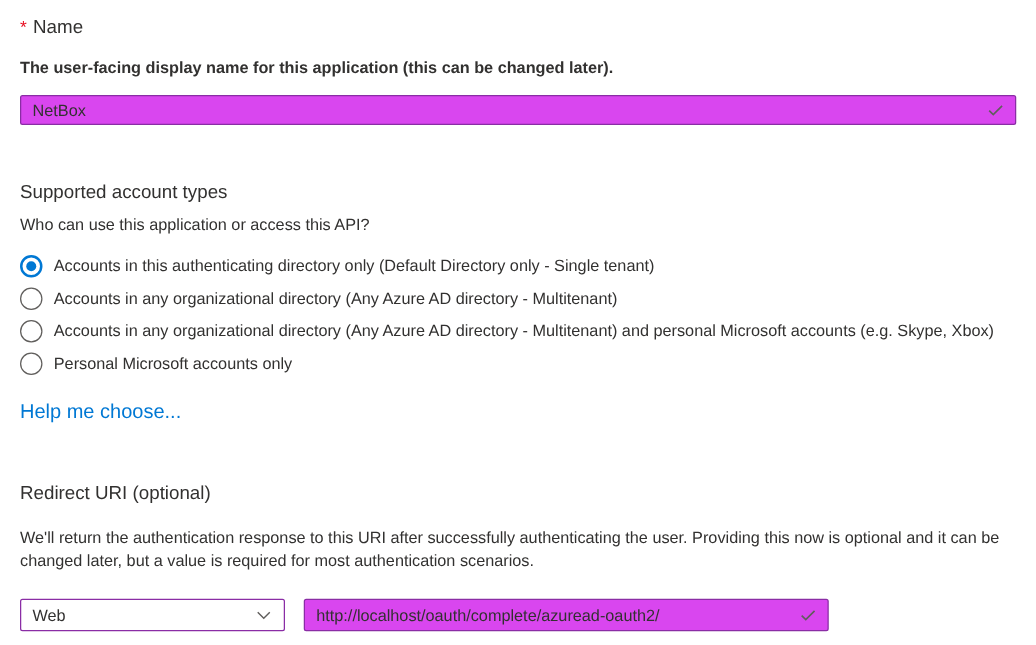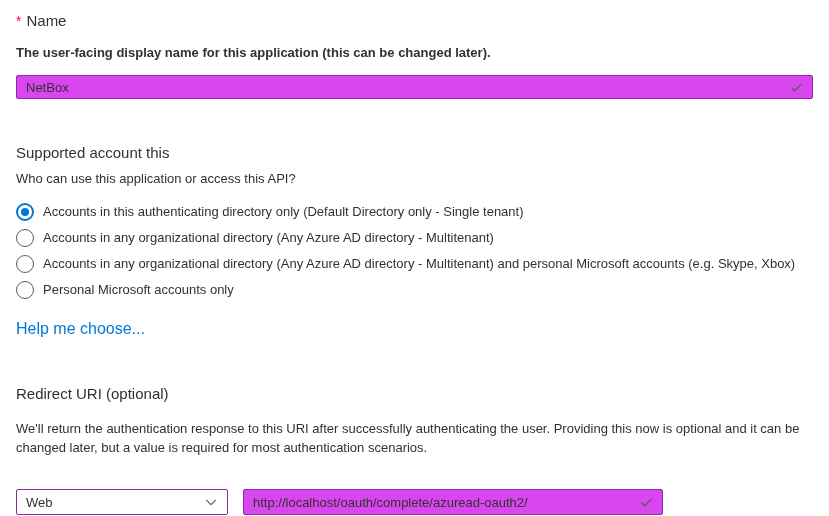--- a/index.html
+++ b/index.html
@@ -121,21 +121,21 @@
   .redirect-section {
     margin-top: 46px;
   }
   .redirect-desc {
     margin-top: 15px;
     font-size: 13px;
     line-height: 19px;
     max-width: 800px;
   }
   .redirect-row {
-    margin-top: 32px;
+    margin-top: 21px;
     display: flex;
     align-items: center;
   }
   .platform-select {
     position: relative;
     width: 212px;
     height: 26px;
     box-sizing: border-box;
     border: 1px solid #8a2da5;
     border-radius: 2px;
@@ -177,21 +177,21 @@
     <div class="field-desc">The user-facing display name for this application (this can be changed later).</div>
     <div class="text-input-wrap">
       <input class="text-input" type="text" value="NetBox" style="">
       <svg class="input-check" viewBox="0 0 16 16" fill="none">
         <path d="M2.5 8.5 L6 12 L13.5 4.5" stroke="#605e5c" stroke-width="1.4" fill="none"></path>
       </svg>
     </div>
   </div>
 
   <div class="account-section">
-    <div class="section-title">Supported account this</div>
+    <div class="section-title">Supported account types</div>
     <div class="question">Who can use this application or access this API?</div>
 
     <div class="radio-group">
       <div class="radio-row selected">
         <span class="radio-outer">
             <span class="radio-dot"></span>
           </span>
         <span class="radio-label">Accounts in this authenticating directory only (Default Directory only - Single tenant)</span>
       </div>
       <div class="radio-row">

